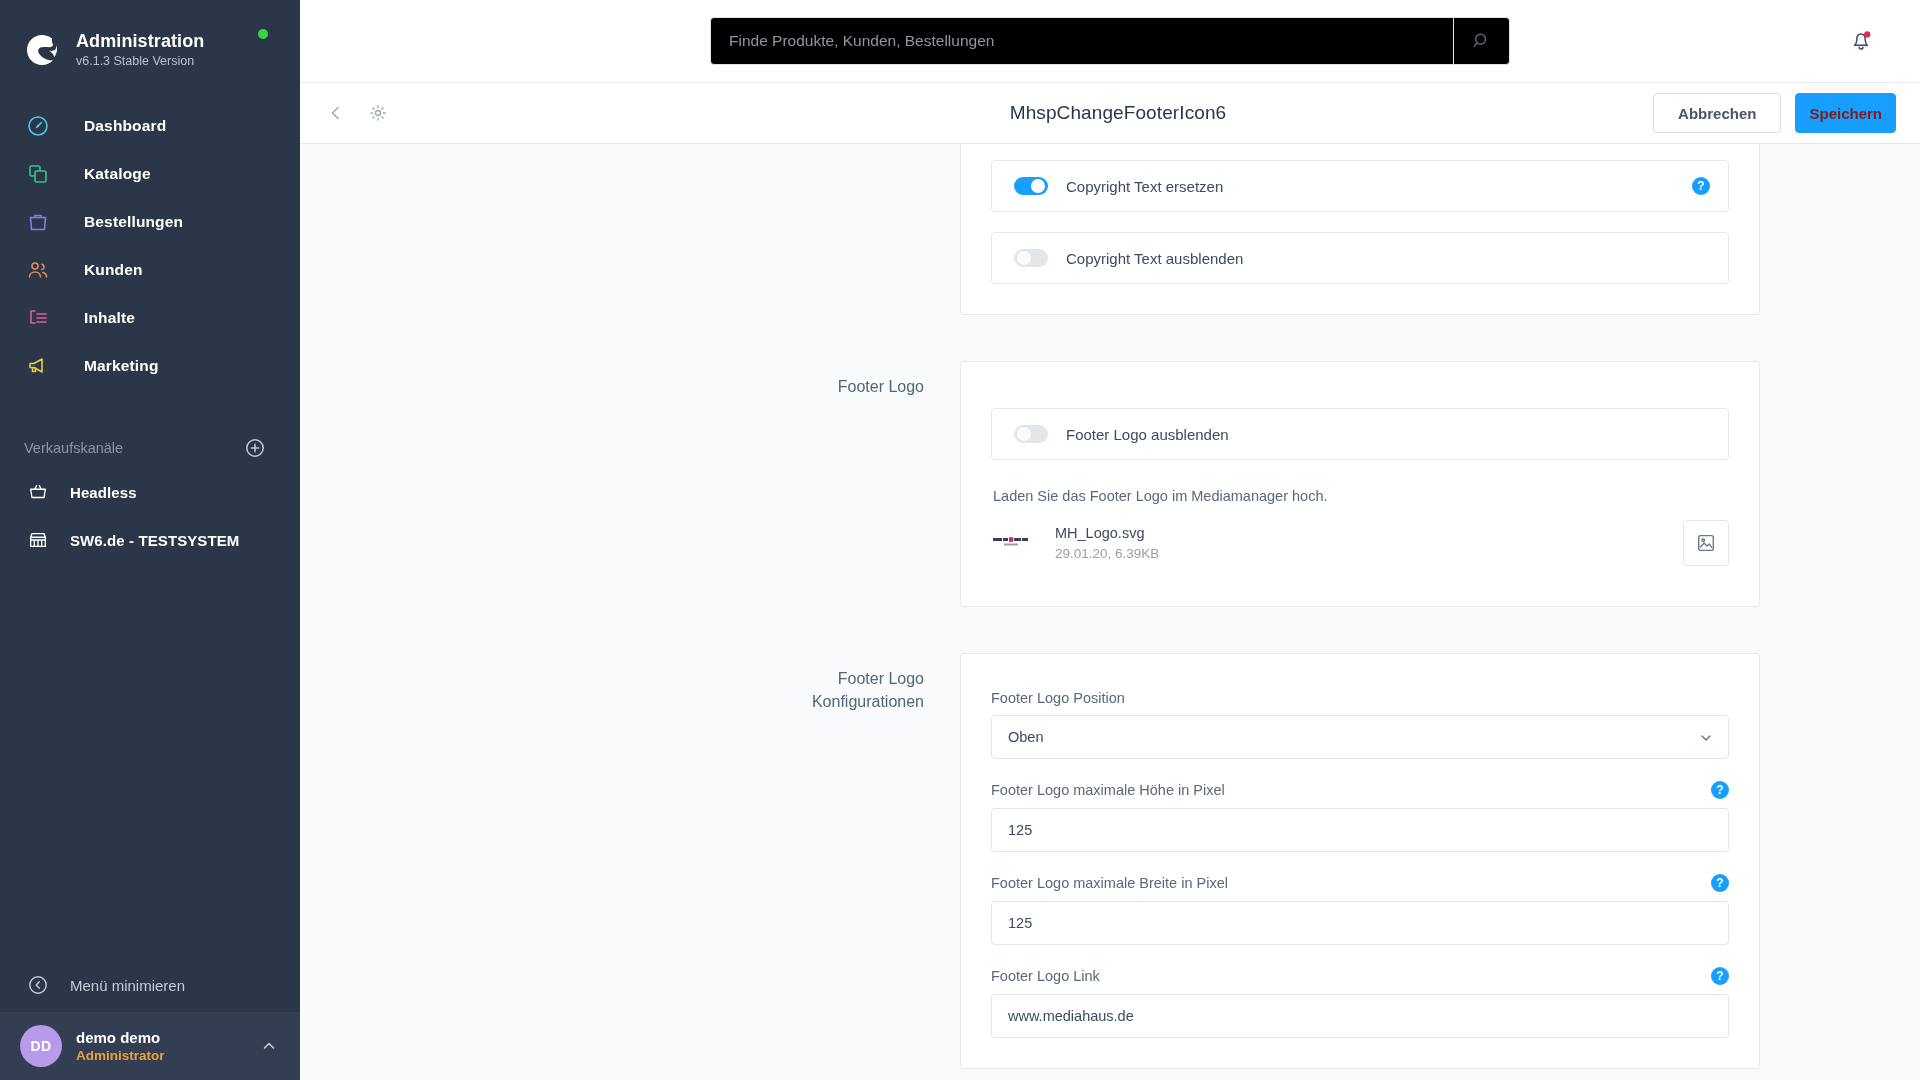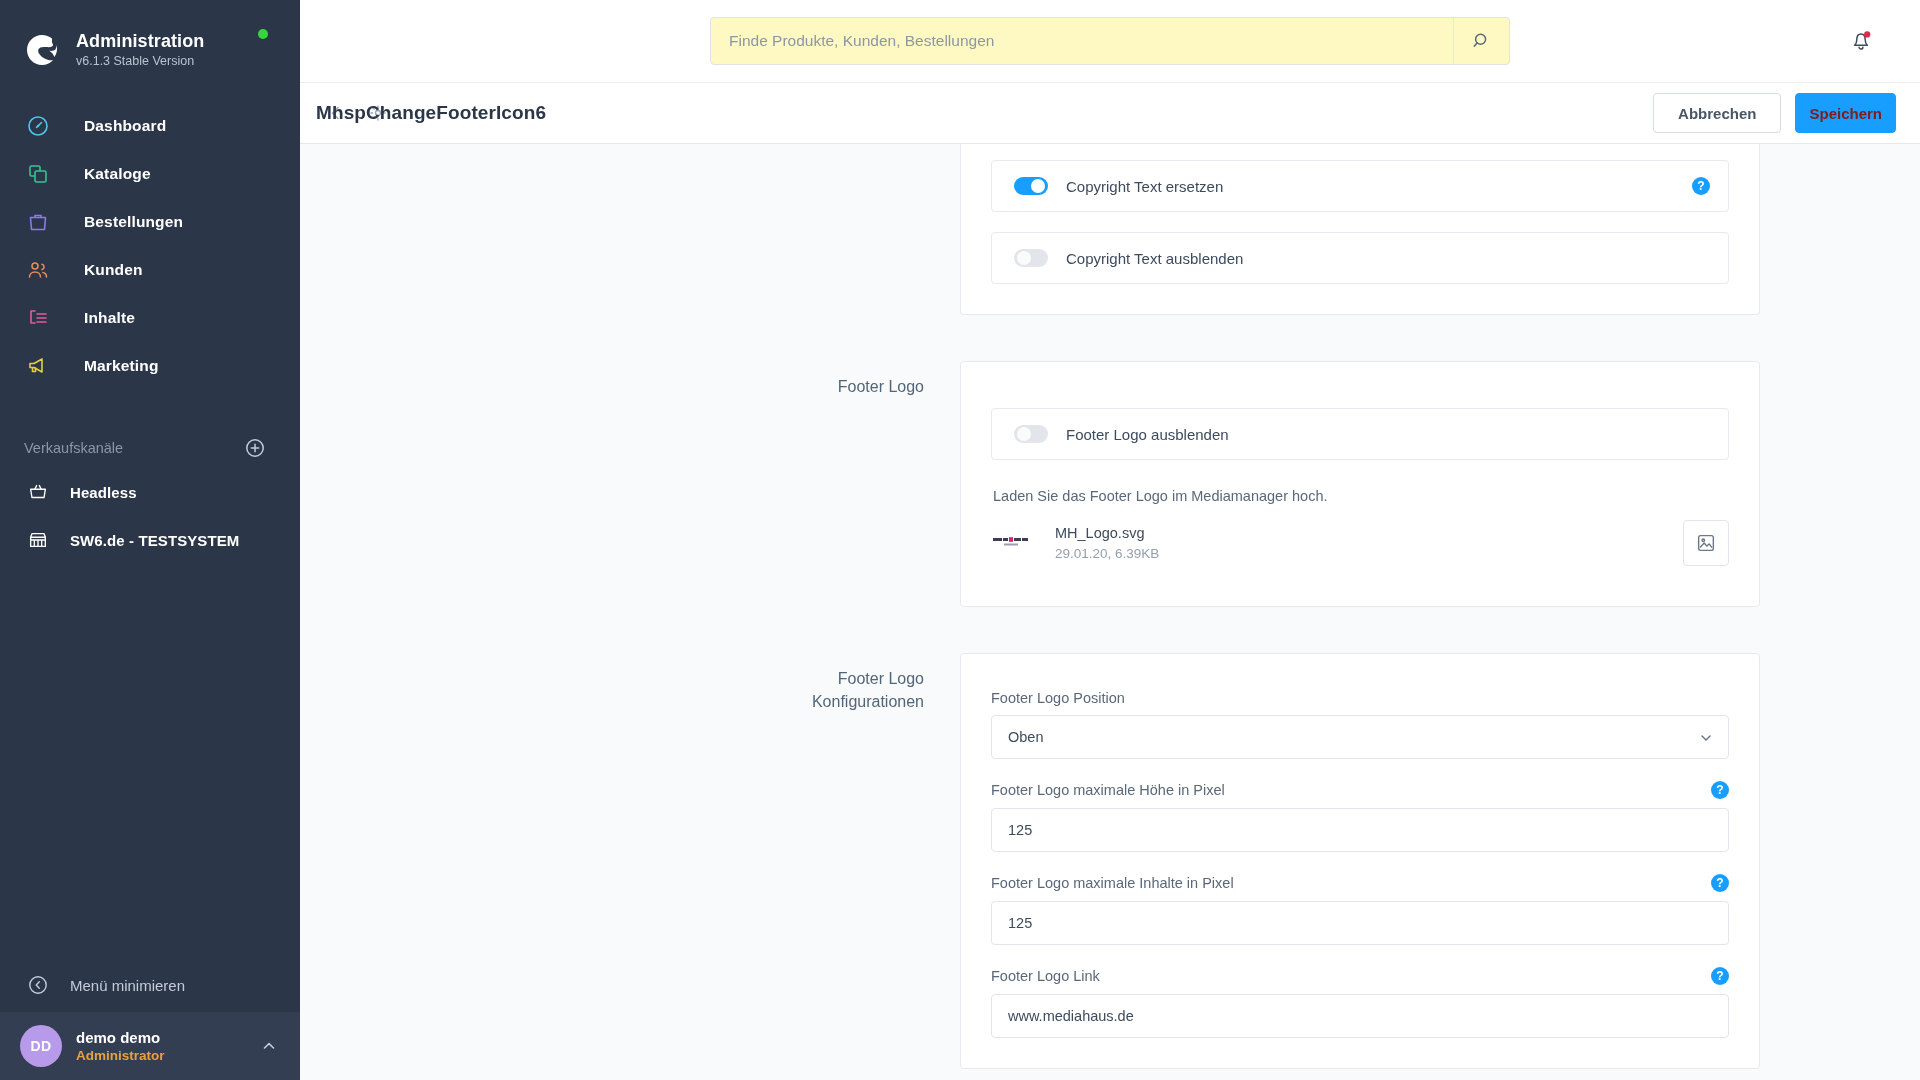--- a/index.html
+++ b/index.html
@@ -97,21 +97,21 @@
     height: 82px; flex: 0 0 82px;
     background: #fff;
     display: flex; align-items: center;
     position: relative;
   }
   .search-wrap {
     width: 800px; height: 48px;
     margin: 0 auto;
     display: flex; align-items: center;
     border: 1px solid #e0e3e8; border-radius: 4px;
-    background: #fef9c3;
+    background: #000000;
   }
   .search-input {
     flex: 1 1 auto; border: 0; outline: none;
     font-size: 15.5px; color: #798490;
     padding: 0 18px; background: transparent;
     font-family: "Liberation Sans", sans-serif;
   }
   .search-input::placeholder { color: #8d97a3; }
   .search-btn {
     width: 56px; height: 46px;
@@ -130,21 +130,22 @@
     border-top: 1px solid #eceef1;
     border-bottom: 1px solid #e4e7eb;
     display: flex; align-items: center;
     padding: 0 24px 0 24px;
     position: relative;
   }
   .tb-left { display: flex; align-items: center; gap: 18px; }
   .tb-icon-btn { width: 24px; height: 24px; display:flex; align-items:center; justify-content:center; cursor: pointer; }
   .tb-title {
     position: absolute; left: 16px; right: 0;
-    font-size: 19px; font-weight: bold; color: #2b3648;
+    text-align: center;
+    font-size: 19px; font-weight: normal; color: #2b3648;
     pointer-events: none;
     letter-spacing: .1px;
   }
   .tb-right { margin-left: auto; display: flex; align-items: flex-start; gap: 14px; position: relative; z-index: 2;}
   .btn {
     height: 40px; border-radius: 4px;
     font-size: 15px; font-weight: bold;
     display: flex; align-items: center; justify-content: center;
     cursor: pointer;
     font-family: "Liberation Sans", sans-serif;
@@ -529,21 +530,21 @@
           <div class="field">
             <div class="field-head">
               <span class="field-label">Footer Logo maximale Höhe in Pixel</span>
               <span class="help">?</span>
             </div>
             <input class="input" type="text" value="125" style="">
           </div>
 
           <div class="field">
             <div class="field-head">
-              <span class="field-label">Footer Logo maximale Inhalte in Pixel</span>
+              <span class="field-label">Footer Logo maximale Breite in Pixel</span>
               <span class="help">?</span>
             </div>
             <input class="input" type="text" value="125" style="">
           </div>
 
           <div class="field">
             <div class="field-head">
               <span class="field-label">Footer Logo Link</span>
               <span class="help">?</span>
             </div>

